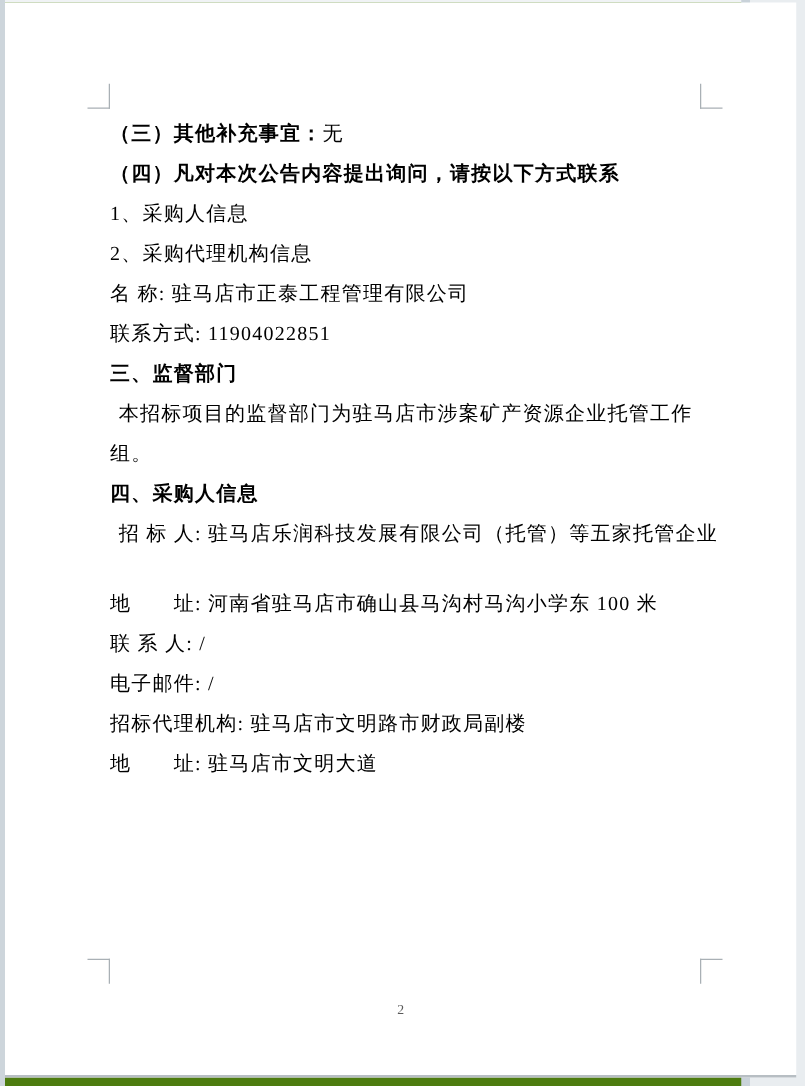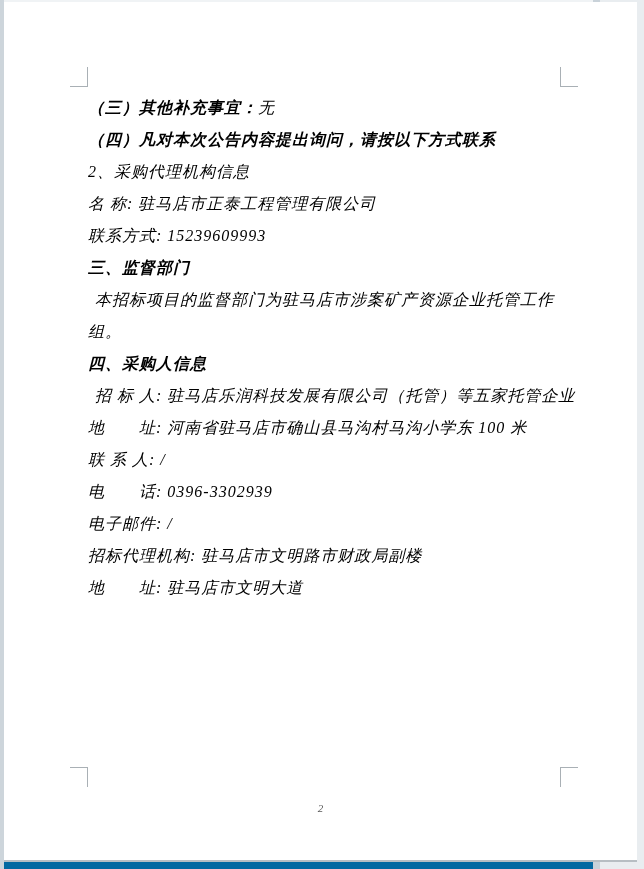--- a/index.html
+++ b/index.html
@@ -2,21 +2,21 @@
 <html><head>
 <meta charset="utf-8">
 <style>
   * { margin: 0; padding: 0; box-sizing: border-box; }
   html, body {
     width: 644px; height: 869px;
     font-family: "Liberation Serif", "DejaVu Serif", serif;
     background: #e9edf0;
     overflow: hidden;
   }
-  .stage { position: relative; width: 600px; height: 869px; background: #0369a1; font-style: italic; }
+  .stage { position: relative; width: 600px; height: 869px; background: #4d7c0f; }
   .gutter { position: absolute; top: 0; height: 100%; background: #cdd5db; }
   .gutter.left  { left: 0; width: 4px; }
   .gutter.right { right: 0; width: 7px; background: #c9d2d9; }
   .topstrip { position: absolute; top: 0; left: 0; width: 100%; height: 2px; background: #f0f3f5; }
 
   .page {
     position: absolute; left: 4px; top: 2px;
     width: 633px; height: 860px;
     background: #ffffff;
     border-bottom: 2px solid #b7bec3;
@@ -41,21 +41,21 @@
   
   .bserif { font-weight: bold; font-size: 17px; letter-spacing: 1.5px; }
   .bserif .normal { font-weight: normal; }
   
   .head {
     font-family: "Liberation Sans", "DejaVu Sans", sans-serif;
     font-weight: bold; font-size: 17px; letter-spacing: 1.5px;
   }
   .w15 { letter-spacing: 1.5px; margin-left: 7px; }
   .w2  { letter-spacing: 2px; }
-  .w25 { letter-spacing: 2.5px; }
+  .w25 { letter-spacing: 2.5px; margin-top: 24px; }
   .w3  { letter-spacing: 3px; }
   .w35 { letter-spacing: 3.5px; }
 
   .pagenum {
     position: absolute; left: 0; top: 800px; width: 100%;
     text-align: center;
     font-size: 11px; color: #595959;
     font-family: "Liberation Serif", "DejaVu Serif", serif;
   }
 </style>
@@ -69,31 +69,31 @@
 
   <div class="page">
     <div class="mark tl"></div>
     <div class="mark tr"></div>
     <div class="mark bl"></div>
     <div class="mark br"></div>
 
     <div class="content">
       <p class="bserif"><span>（三）其他补充事宜：</span><span class="normal">无</span></p>
       <p class="bserif">（四）凡对本次公告内容提出询问，请按以下方式联系</p>
+      <p>1、采购人信息</p>
       <p>2、采购代理机构信息</p>
       <p class="w3">名 称: 驻马店市正泰工程管理有限公司</p>
-      <p class="w2">联系方式:  15239609993</p>
+      <p class="w2">联系方式:  11904022851</p>
       <p class="head">三、监督部门</p>
       <p class="w15">本招标项目的监督部门为驻马店市涉案矿产资源企业托管工作</p>
       <p>组。</p>
       <p class="head">四、采购人信息</p>
       <p class="w15">招 标 人: 驻马店乐润科技发展有限公司（托管）等五家托管企业</p>
       <p class="w25">地　　址: 河南省驻马店市确山县马沟村马沟小学东 100 米</p>
       <p>联 系 人: /</p>
-      <p>电　　话: 0396-3302939</p>
       <p>电子邮件: /</p>
       <p>招标代理机构: 驻马店市文明路市财政局副楼</p>
       <p>地　　址: 驻马店市文明大道</p>
     </div>
 
     <div class="pagenum">2</div>
   </div>
 </div>
 
 </body></html>

